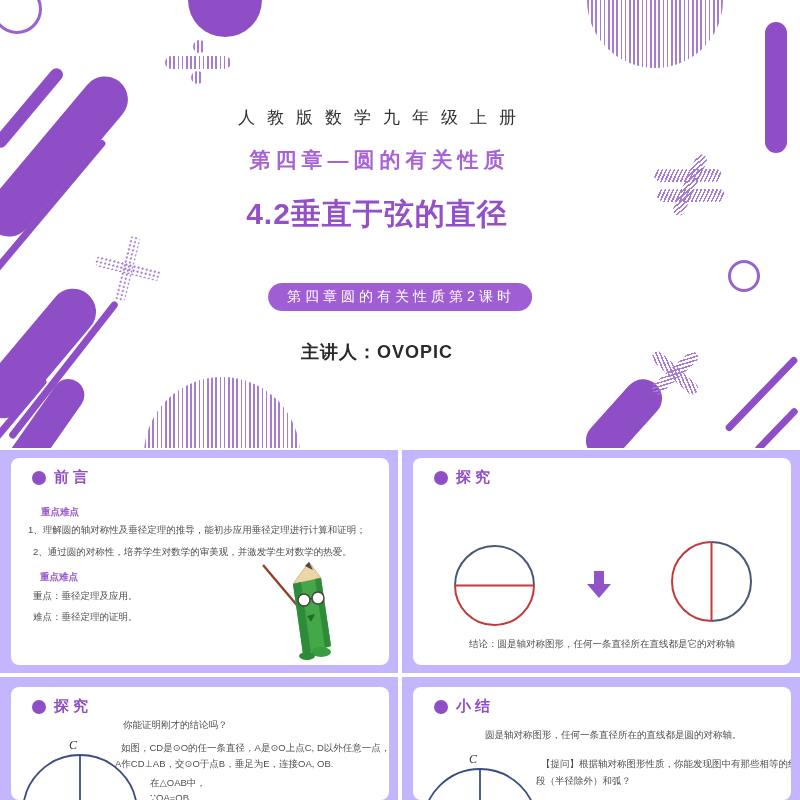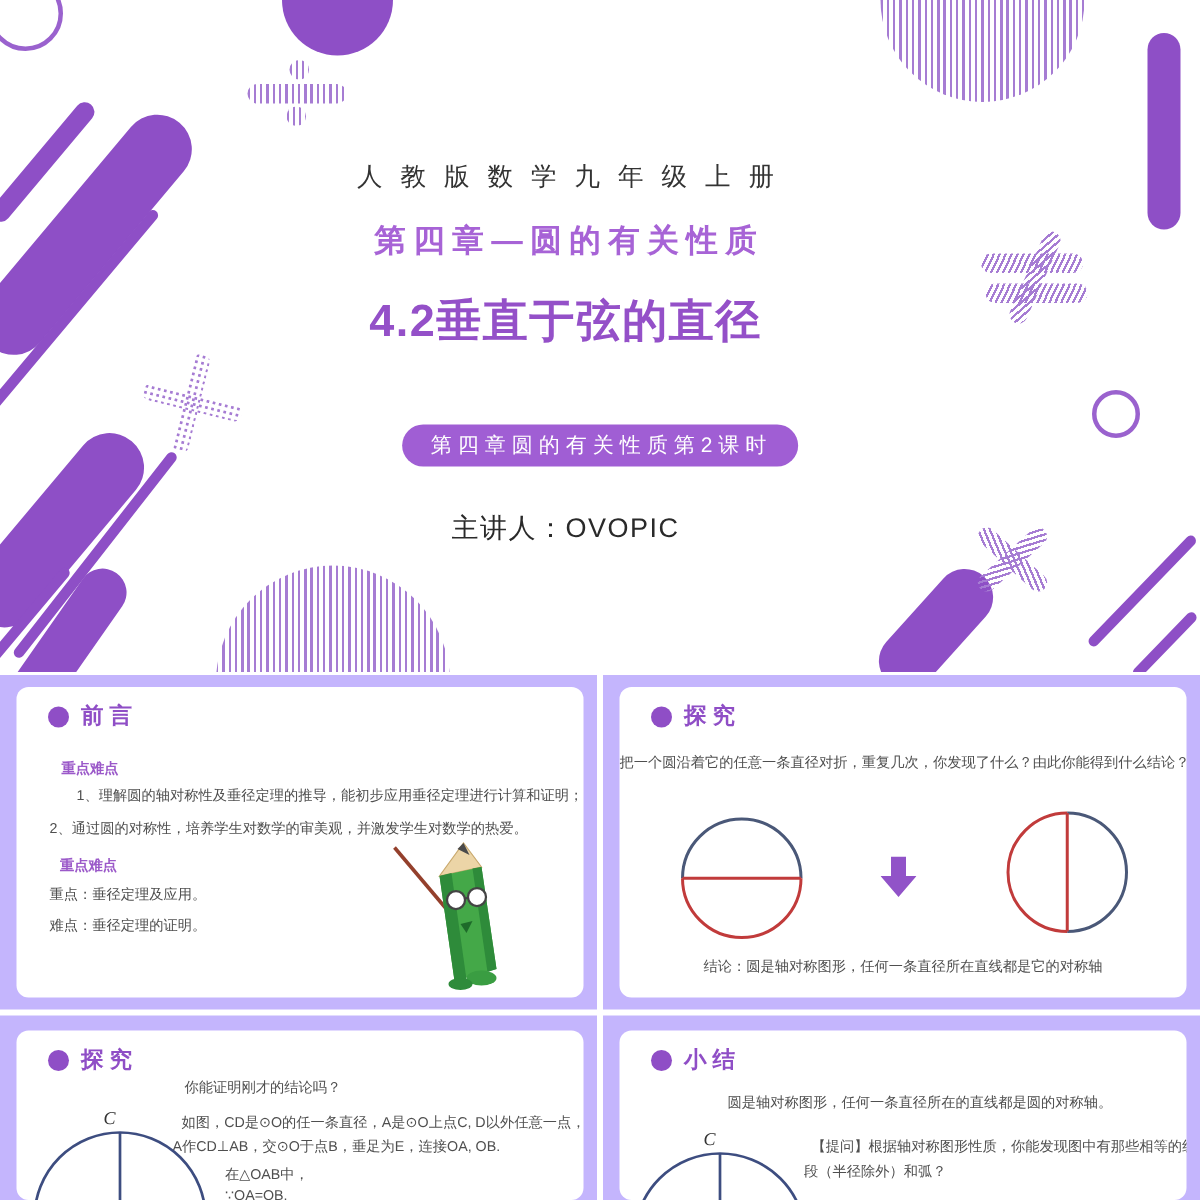--- a/index.html
+++ b/index.html
@@ -27,21 +27,21 @@
   }
   .outline-circle{position:absolute;border:3px solid #9a62ce;border-radius:50%;background:transparent;}
   
   .cov-line{position:absolute;left:0;width:700px;text-align:center;white-space:nowrap;margin-left:27px;}
   #cov-series{top:106px;font-size:17px;color:#333;letter-spacing:12px;text-indent:12px;font-weight:500;}
   #cov-chapter{top:146px;font-size:21px;color:#a763d6;font-weight:bold;letter-spacing:5px;text-indent:5px;}
   #cov-title{top:194px;font-size:30px;color:#9450c8;font-weight:bold;letter-spacing:1px;}
   #cov-banner{position:absolute;top:283px;left:50%;transform:translateX(-50%);
     background:#a05ed4;color:#fff;font-size:14px;letter-spacing:4px;text-indent:2px;
     padding:5px 17px;border-radius:14px;white-space:nowrap;}
-  #cov-presenter{top:340px;font-size:18px;color:#2a2a2a;letter-spacing:1px;}
+  #cov-presenter{top:340px;font-size:18px;color:#2a2a2a;letter-spacing:1px;font-weight:bold;}
   
   #previews{position:absolute;left:0;top:450px;width:800px;height:350px;
     display:grid;grid-template-columns:398px 398px;grid-template-rows:223px 123px;gap:4px;background:#fff;}
   .cell{background:#c4b5fd;overflow:hidden;}
   .cell.r1{padding:8px 9px 8px 11px;}
   .cell.r2{padding:10px 9px 0 11px;}
   .slide{position:relative;width:378px;background:#fff;border-radius:8px;overflow:hidden;}
   .r1 .slide{height:207px;}
   .r2 .slide{height:113px;}
   .slide-head{position:absolute;top:10px;left:21px;display:flex;align-items:center;gap:8px;}
@@ -110,21 +110,21 @@
 
 <div id="previews">
 
   <div class="cell r1">
     <div class="slide">
       <div class="slide-head">
         <div class="head-dot"></div>
         <div class="head-label">前言</div>
       </div>
       <div class="ptxt" style="left:30px;top:48px;">重点难点</div>
-      <div class="btxt" style="left:40px;top:66px;">1、理解圆的轴对称性及垂径定理的推导，能初步应用垂径定理进行计算和证明；</div>
+      <div class="btxt" style="left:17px;top:66px;">1、理解圆的轴对称性及垂径定理的推导，能初步应用垂径定理进行计算和证明；</div>
       <div class="btxt" style="left:22px;top:88px;">2、通过圆的对称性，培养学生对数学的审美观，并激发学生对数学的热爱。</div>
       <div class="ptxt" style="left:29px;top:113px;">重点难点</div>
       <div class="btxt" style="left:22px;top:132px;">重点：垂径定理及应用。</div>
       <div class="btxt" style="left:22px;top:153px;">难点：垂径定理的证明。</div>
 
       <svg class="abs" style="left:246px;top:102px;" width="80" height="100" viewBox="0 0 80 100">
         <line x1="6" y1="5" x2="44" y2="50" stroke="#94402c" stroke-width="2.4"></line>
         <polygon points="36,24 64,18 52,2" fill="#ecd5a7" stroke="#c9a96d" stroke-width="0.8"></polygon>
         <polygon points="48,6 52,2 56,10" fill="#4a4a4a"></polygon>
         <polygon points="36,24 64,18 74,86 46,94" fill="#44a848"></polygon>
@@ -139,21 +139,20 @@
       </svg>
     </div>
   </div>
 
   <div class="cell r1">
     <div class="slide">
       <div class="slide-head">
         <div class="head-dot"></div>
         <div class="head-label">探究</div>
       </div>
-      <div class="btxt ctr" style="top:44px;">把一个圆沿着它的任意一条直径对折，重复几次，你发现了什么？由此你能得到什么结论？</div>
 
       <svg class="abs" style="left:39px;top:85px;" width="85" height="85" viewBox="0 0 85 85">
         <path d="M 3 42.5 A 39.5 39.5 0 0 1 82 42.5" fill="none" stroke="#4a5878" stroke-width="2"></path>
         <path d="M 3 42.5 A 39.5 39.5 0 0 0 82 42.5" fill="none" stroke="#c13b3b" stroke-width="2"></path>
         <line x1="3" y1="42.5" x2="82" y2="42.5" stroke="#c13b3b" stroke-width="2"></line>
       </svg>
 
       <svg class="abs" style="left:174px;top:113px;" width="24" height="27" viewBox="0 0 24 27">
         <polygon points="7,0 17,0 17,13 24,13 12,27 0,13 7,13" fill="#9153c8"></polygon>
       </svg>

